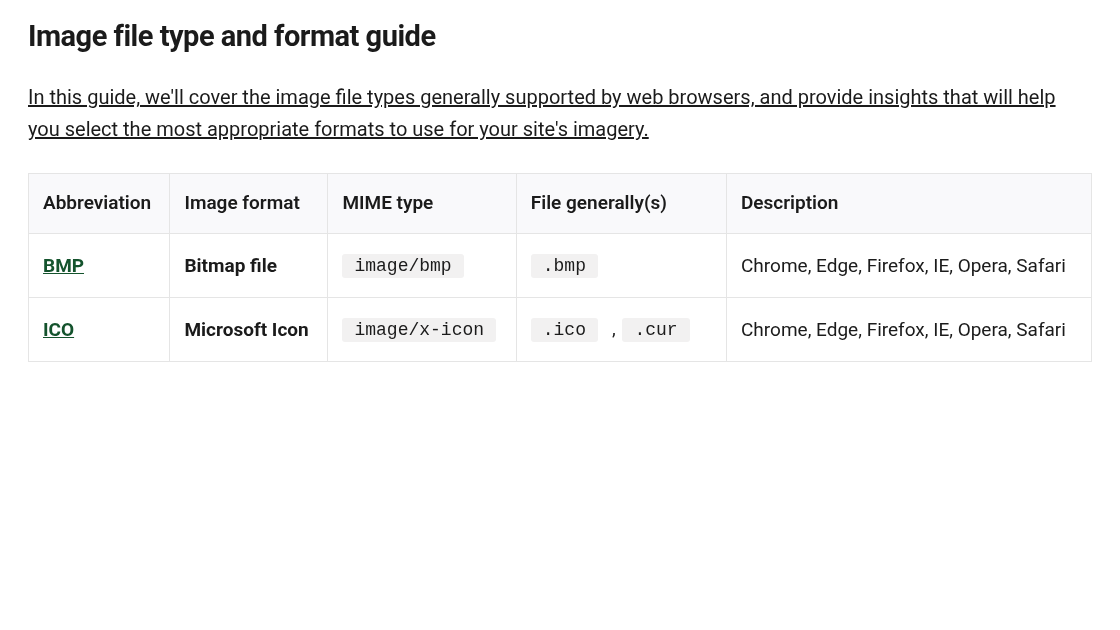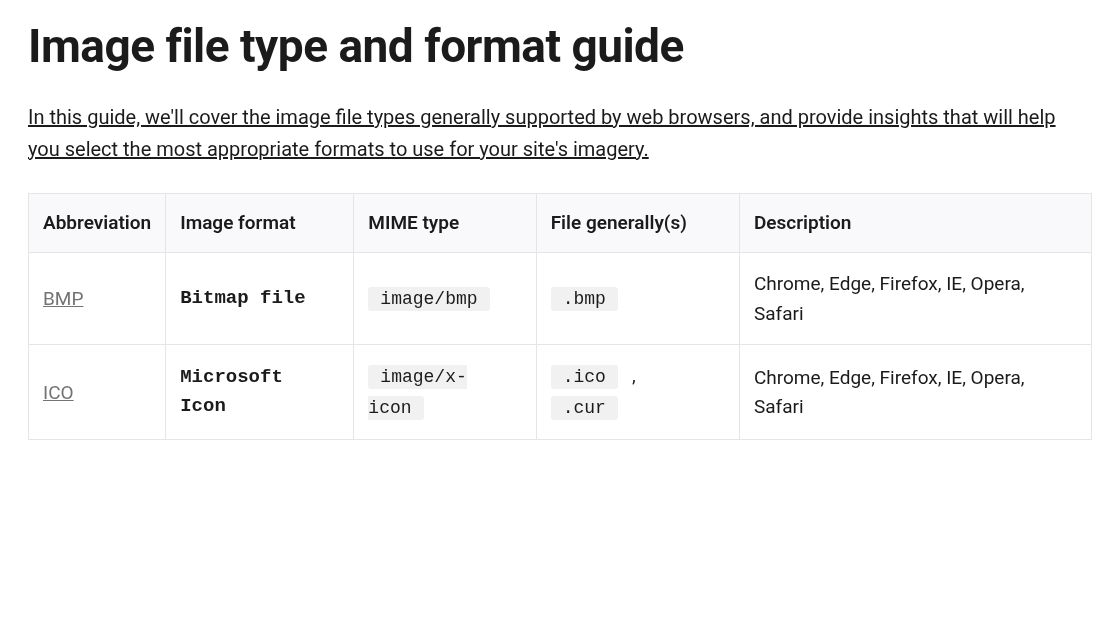--- a/index.html
+++ b/index.html
@@ -4,21 +4,21 @@
   <style>
     * { box-sizing: border-box; margin: 0; padding: 0; }
     body {
       font-family: -apple-system, BlinkMacSystemFont, "Segoe UI", Roboto, Helvetica, Arial, sans-serif;
       background: #fff;
       color: #1b1b1b;
       padding: 20px 28px;
       width: 1120px;
     }
     h1 {
-      font-size: 46px;
+      font-size: 29px;
       font-weight: 700;
       letter-spacing: -0.5px;
       margin-bottom: 28px;
       line-height: 1.15;
     }
     p.intro {
       font-size: 20px;
       line-height: 1.6;
       color: #1b1b1b;
       margin-bottom: 28px;
@@ -39,28 +39,27 @@
     th {
       background: #f9f9fb;
       font-weight: 600;
       line-height: 1.4;
     }
     td {
       background: #fff;
       line-height: 1.55;
     }
     a.abbr-link {
-      color: #737373;
+      color: #14532d;
       text-decoration: underline;
-      font-weight: 400;
+      font-weight: 700;
       text-align: center;
     }
     .fmt {
       font-weight: 700;
-      font-family: Liberation Mono, monospace;
     }
     code.mono {
       font-family: ui-monospace, SFMono-Regular, Menlo, Consolas, "Liberation Mono", monospace;
       background: #f2f1f1;
       padding: 2px 12px;
       border-radius: 3px;
       font-size: 18px;
     }
     td.ext code.mono { margin-right: 16px; }
     td.ext .sep { margin: 0 2px 0 -2px; }

